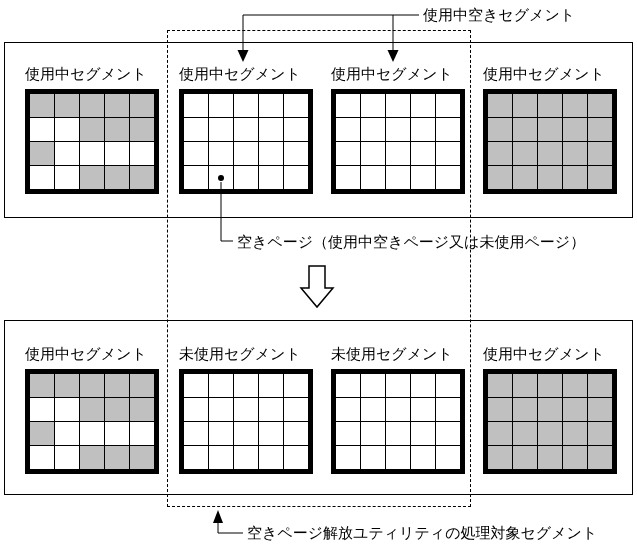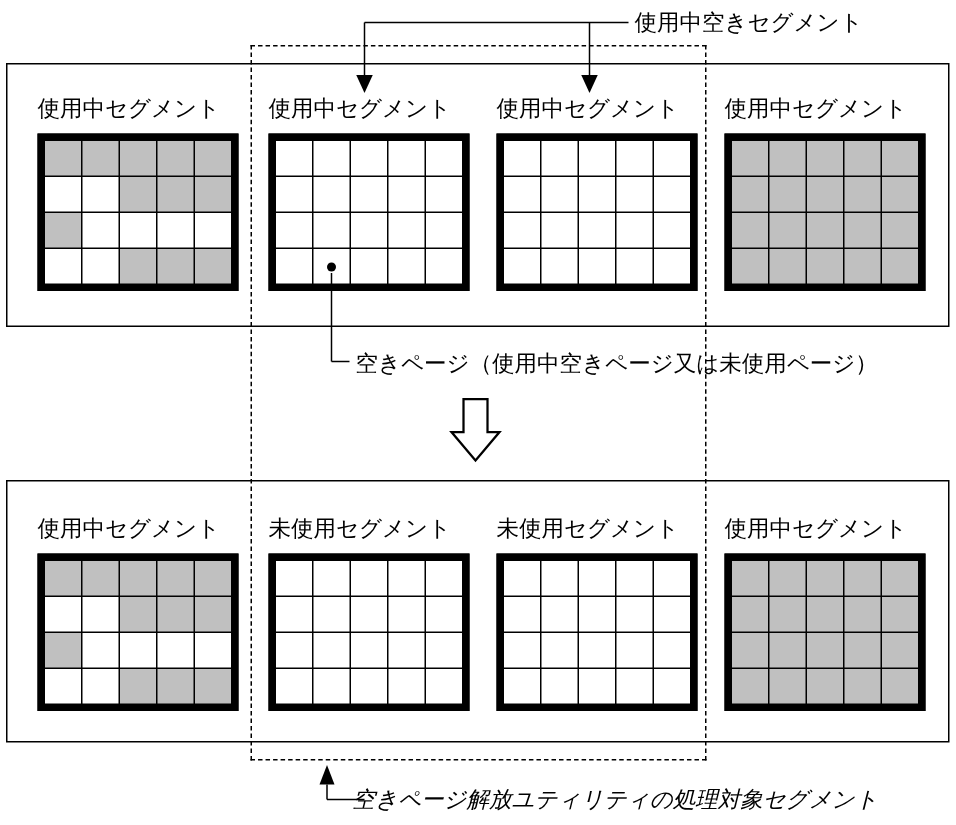--- a/index.html
+++ b/index.html
@@ -22,21 +22,21 @@
   }
   .solid-box{
     position:absolute;left:4px;width:629px;
     border:1px solid #000;
     box-sizing:border-box;
   }
   .solid-box.top{top:42px;height:176px;}
   .solid-box.bottom{top:320px;height:175px;}
 
   
-  .seg{position:absolute;width:140px;font-family:Liberation Mono, monospace;}
+  .seg{position:absolute;width:140px;}
   .seg-label{
     font-size:15px;line-height:18px;height:18px;
     white-space:nowrap;letter-spacing:0px;
   }
   .seg-grid{
     margin-top:6px;
     display:grid;
     grid-template-columns:repeat(5,24px);
     grid-auto-rows:23px;
     gap:1px;
@@ -57,21 +57,21 @@
   .seg.pos-3{left:483px;}
 
   
   .callout{
     position:absolute;
     font-size:15px;line-height:18px;white-space:nowrap;
   }
   .co-top{left:423px;top:6px;}
   .co-freepage{left:237px;top:233px;}
   .co-exec{left:343px;top:282px;}
-  .co-target{left:235px;top:524px;font-style:italic;}
+  .co-target{left:247px;top:524px;}
 
   
   .overlay{
     position:absolute;left:0;top:0;width:637px;height:550px;
     pointer-events:none;
   }
 </style>
 </head>
 <body>
 

